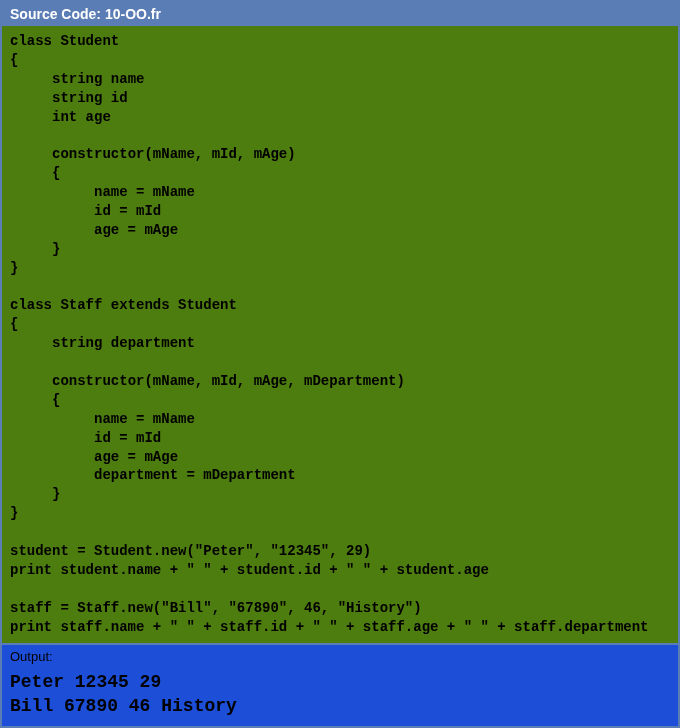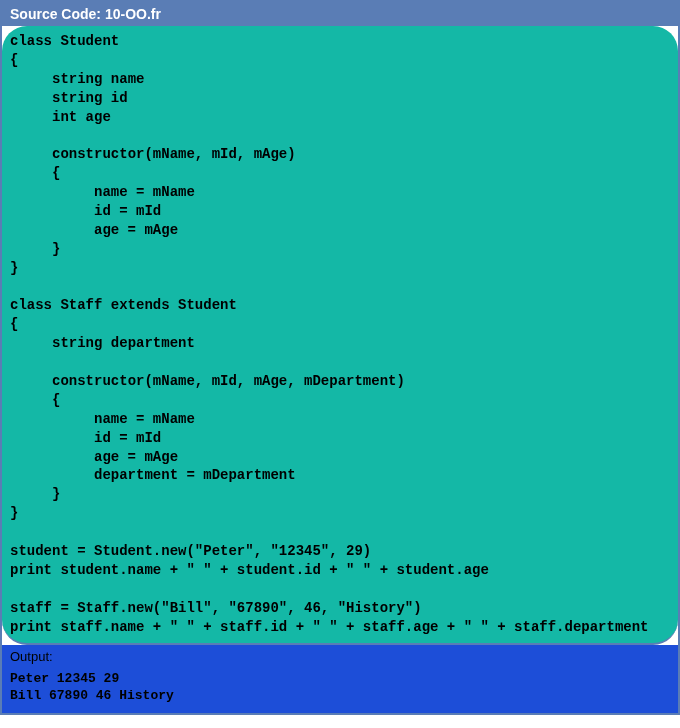--- a/index.html
+++ b/index.html
@@ -19,24 +19,23 @@
   }
   .header {
     background: #5a7db5;
     color: #fff;
     padding: 4px 8px;
     font-size: 14px;
     font-weight: bold;
     font-family: Arial, sans-serif;
   }
   .source-panel {
-    background: #14b8a6;
+    background: #4d7c0f;
     padding: 6px 8px;
     border-bottom: 2px solid #5a7db5;
-    border-radius: 25px;
   }
   .source-panel pre {
     font-family: "Courier New", Courier, monospace;
     font-size: 14px;
     font-weight: bold;
     line-height: 1.35;
     white-space: pre-wrap;
     word-wrap: break-word;
     color: #000;
   }
@@ -45,21 +44,21 @@
     padding: 4px 8px 8px 8px;
   }
   .output-label {
     font-family: Arial, sans-serif;
     font-size: 13px;
     color: #000;
     margin-bottom: 6px;
   }
   .output-panel pre {
     font-family: "Courier New", Courier, monospace;
-    font-size: 13px;
+    font-size: 18px;
     font-weight: bold;
     line-height: 1.35;
     white-space: pre-wrap;
     word-wrap: break-word;
     color: #000;
   }
 </style>
 </head>
 <body>
 

